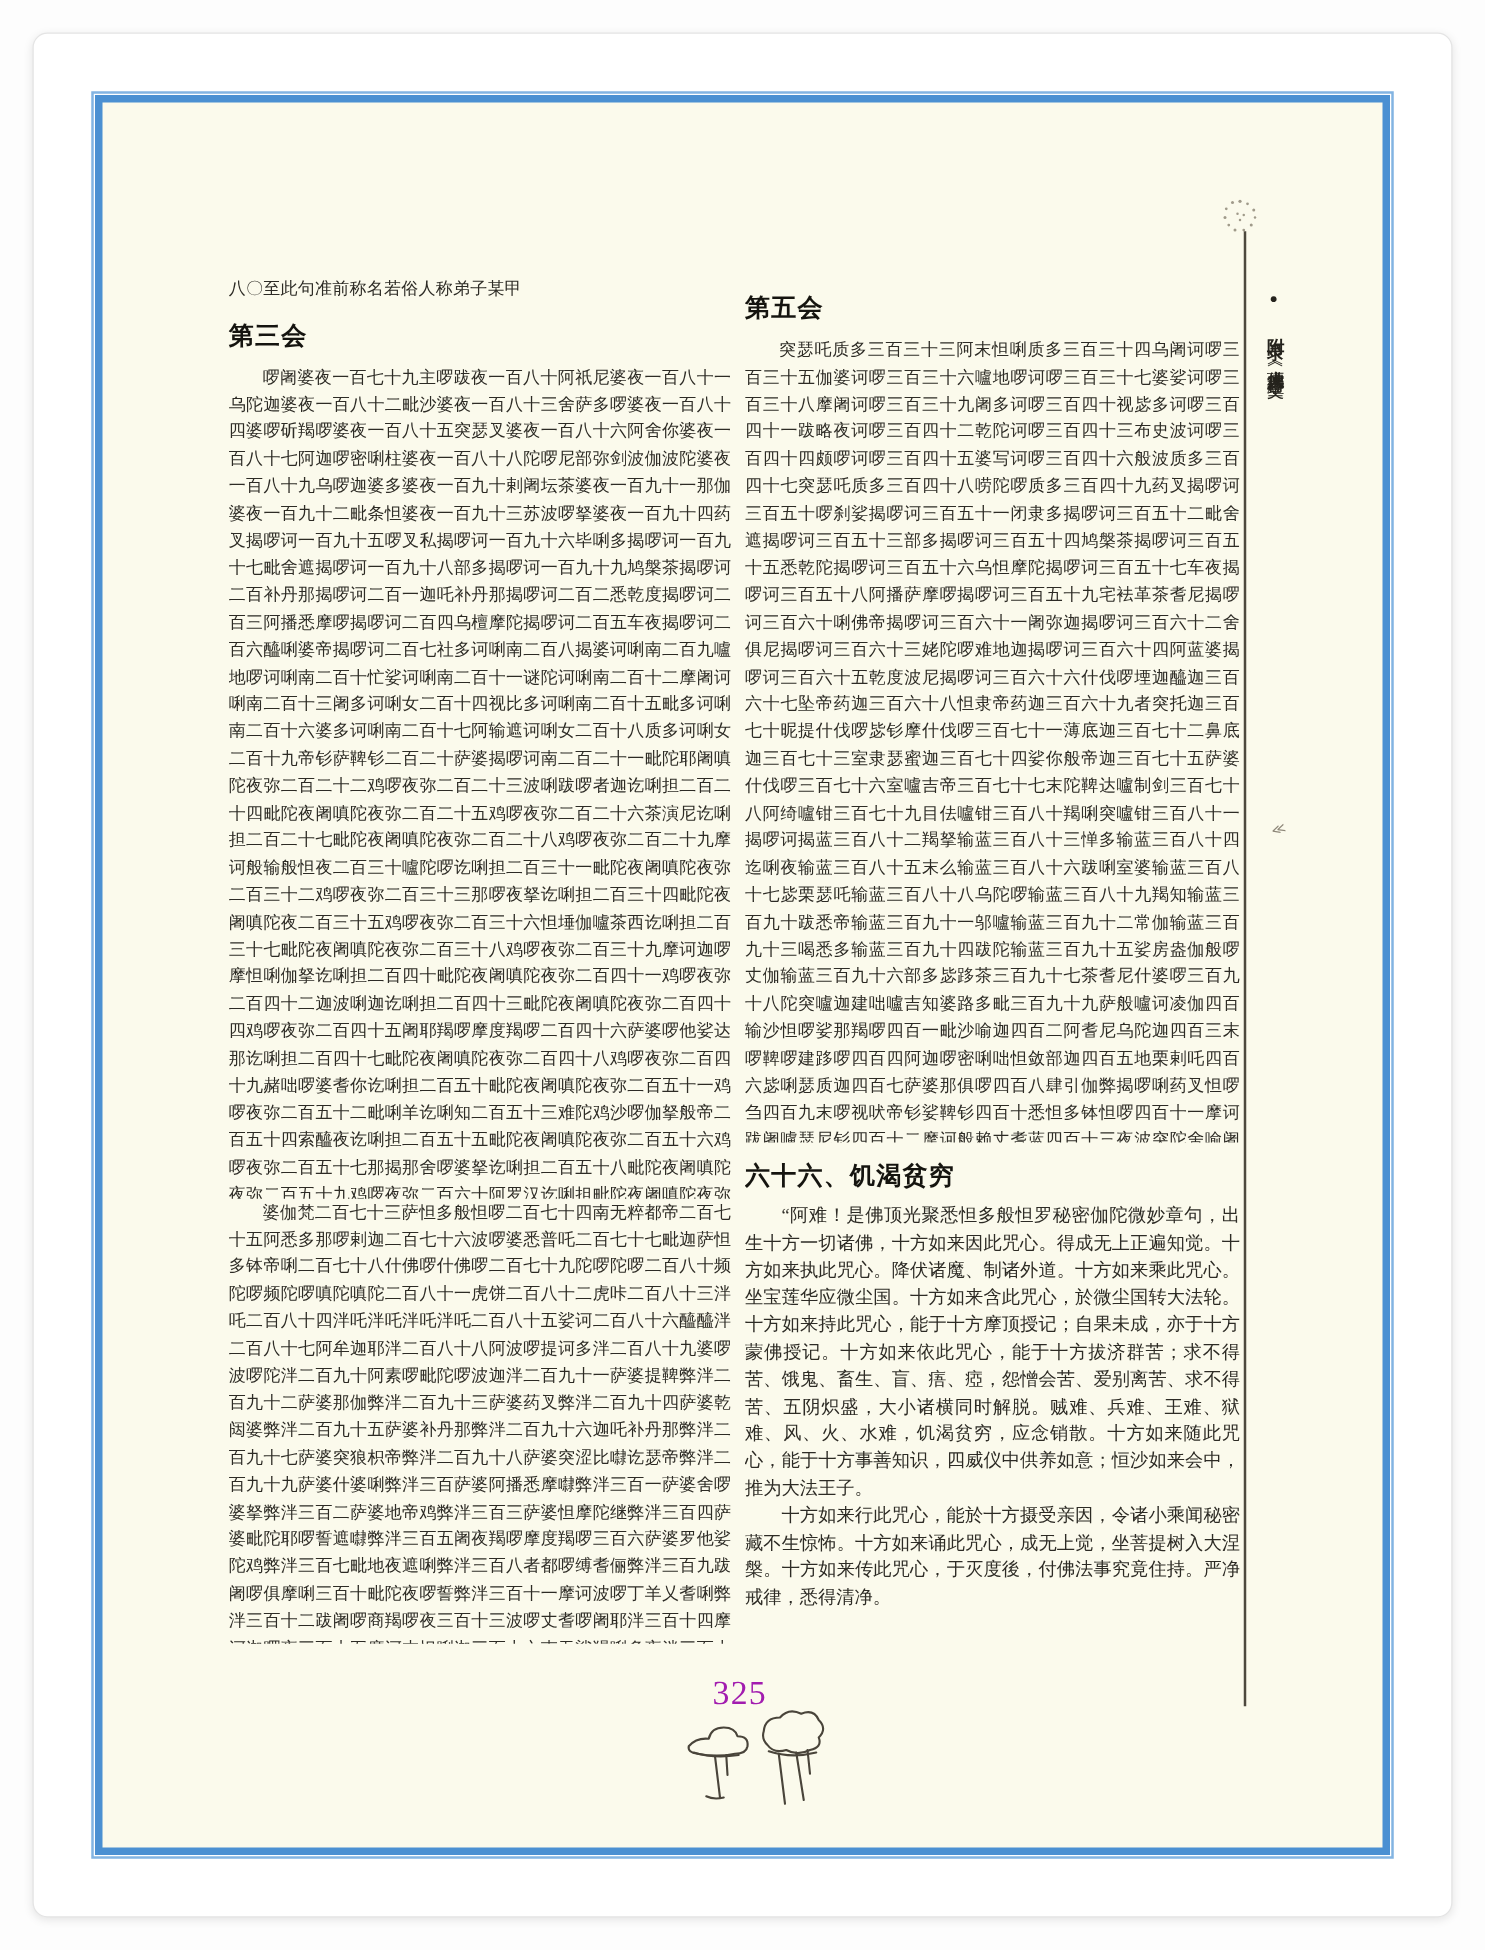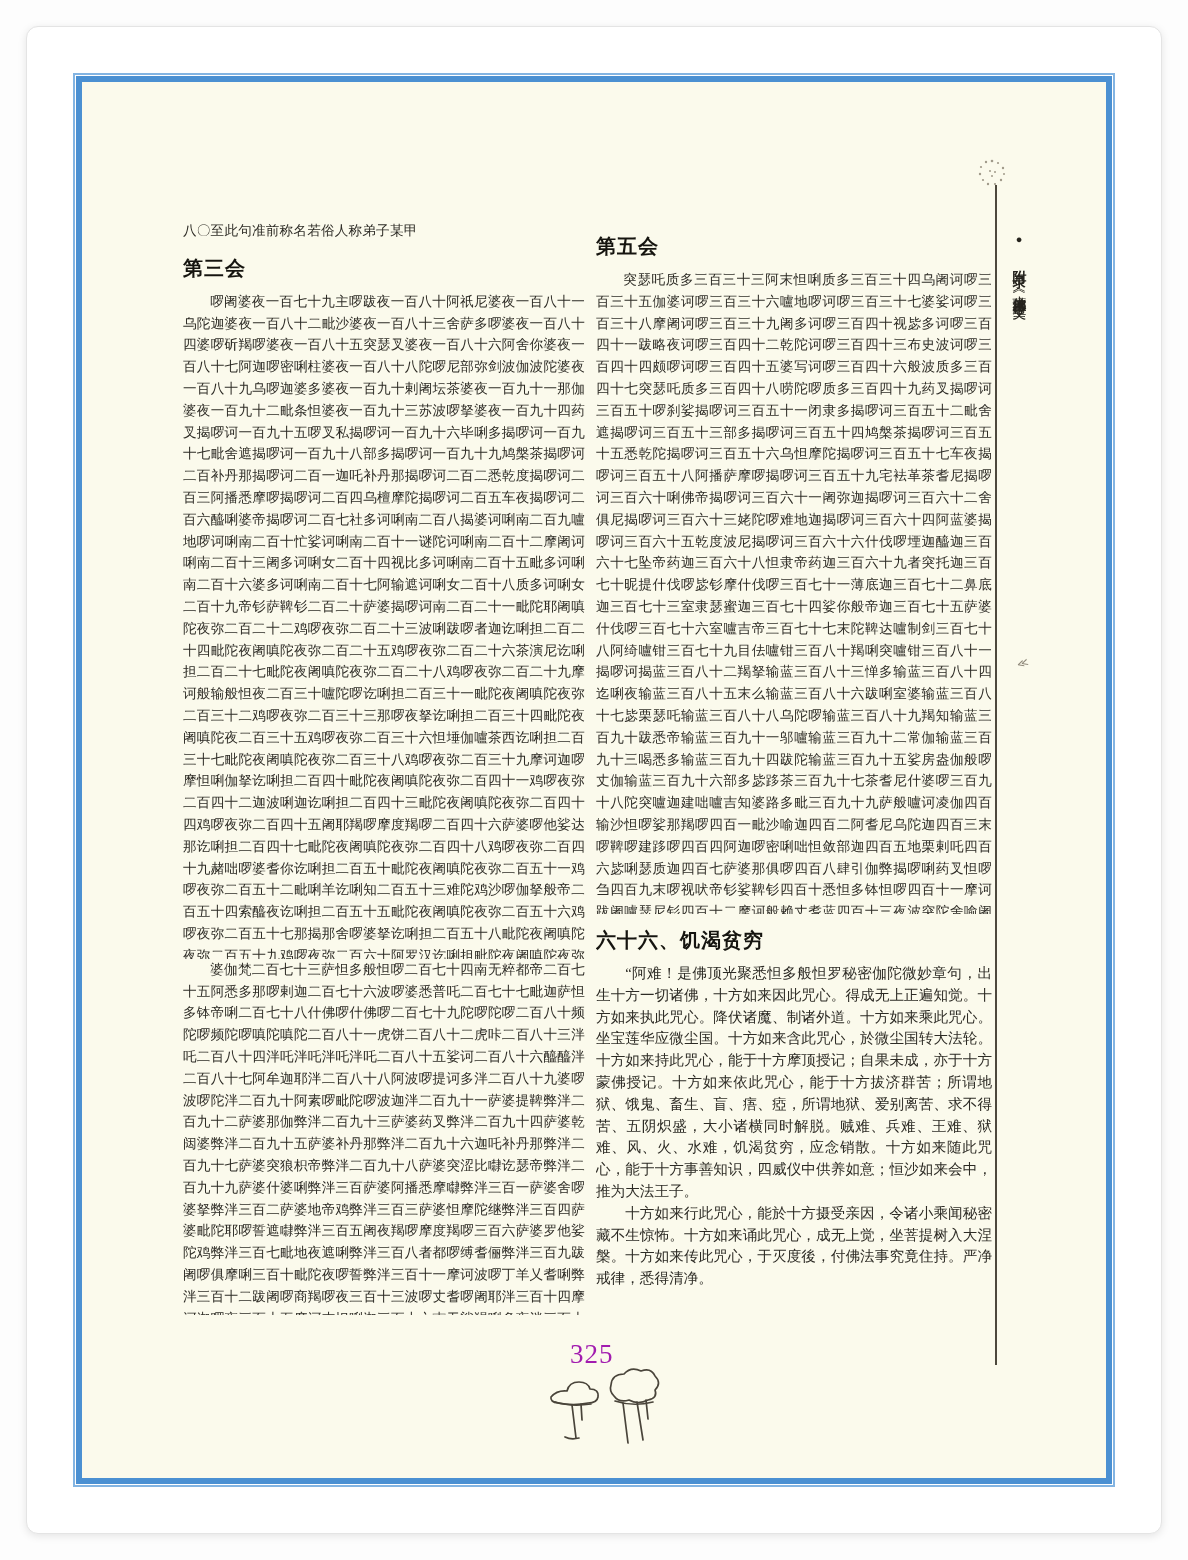--- a/index.html
+++ b/index.html
@@ -108,21 +108,21 @@
       <p class="mantra indent">婆伽梵二百七十三萨怛多般怛啰二百七十四南无粹都帝二百七十五阿悉多那啰剌迦二百七十六波啰婆悉普吒二百七十七毗迦萨怛多钵帝唎二百七十八什佛啰什佛啰二百七十九陀啰陀啰二百八十频陀啰频陀啰嗔陀嗔陀二百八十一虎饼二百八十二虎咔二百八十三泮吒二百八十四泮吒泮吒泮吒泮吒二百八十五娑诃二百八十六醯醯泮二百八十七阿牟迦耶泮二百八十八阿波啰提诃多泮二百八十九婆啰波啰陀泮二百九十阿素啰毗陀啰波迦泮二百九十一萨婆提鞞弊泮二百九十二萨婆那伽弊泮二百九十三萨婆药叉弊泮二百九十四萨婆乾闼婆弊泮二百九十五萨婆补丹那弊泮二百九十六迦吒补丹那弊泮二百九十七萨婆突狼枳帝弊泮二百九十八萨婆突涩比㘑讫瑟帝弊泮二百九十九萨婆什婆唎弊泮三百萨婆阿播悉摩㘑弊泮三百一萨婆舍啰婆拏弊泮三百二萨婆地帝鸡弊泮三百三萨婆怛摩陀继弊泮三百四萨婆毗陀耶啰誓遮㘑弊泮三百五阇夜羯啰摩度羯啰三百六萨婆罗他娑陀鸡弊泮三百七毗地夜遮唎弊泮三百八者都啰缚耆俪弊泮三百九跋阇啰俱摩唎三百十毗陀夜啰誓弊泮三百十一摩诃波啰丁羊乂耆唎弊泮三百十二跋阇啰商羯啰夜三百十三波啰丈耆啰阇耶泮三百十四摩诃迦啰夜三百十五摩诃末怛唎迦三百十六南无娑羯唎多夜泮三百十七瑟瑟拏婢曳泮三百十八勃啰诃牟尼曳泮三百十</p>
     </div>
   </div>
 
   <div class="col col-right">
     <h2 class="session">第五会</h2>
     <div class="clip-645">
       <p class="mantra indent">突瑟吒质多三百三十三阿末怛唎质多三百三十四乌阇诃啰三百三十五伽婆诃啰三百三十六嚧地啰诃啰三百三十七婆娑诃啰三百三十八摩阇诃啰三百三十九阇多诃啰三百四十视毖多诃啰三百四十一跋略夜诃啰三百四十二乾陀诃啰三百四十三布史波诃啰三百四十四颇啰诃啰三百四十五婆写诃啰三百四十六般波质多三百四十七突瑟吒质多三百四十八唠陀啰质多三百四十九药叉揭啰诃三百五十啰刹娑揭啰诃三百五十一闭隶多揭啰诃三百五十二毗舍遮揭啰诃三百五十三部多揭啰诃三百五十四鸠槃茶揭啰诃三百五十五悉乾陀揭啰诃三百五十六乌怛摩陀揭啰诃三百五十七车夜揭啰诃三百五十八阿播萨摩啰揭啰诃三百五十九宅袪革茶耆尼揭啰诃三百六十唎佛帝揭啰诃三百六十一阇弥迦揭啰诃三百六十二舍俱尼揭啰诃三百六十三姥陀啰难地迦揭啰诃三百六十四阿蓝婆揭啰诃三百六十五乾度波尼揭啰诃三百六十六什伐啰堙迦醯迦三百六十七坠帝药迦三百六十八怛隶帝药迦三百六十九者突托迦三百七十昵提什伐啰毖钐摩什伐啰三百七十一薄底迦三百七十二鼻底迦三百七十三室隶瑟蜜迦三百七十四娑你般帝迦三百七十五萨婆什伐啰三百七十六室嚧吉帝三百七十七末陀鞞达嚧制剑三百七十八阿绮嚧钳三百七十九目佉嚧钳三百八十羯唎突嚧钳三百八十一揭啰诃揭蓝三百八十二羯拏输蓝三百八十三惮多输蓝三百八十四迄唎夜输蓝三百八十五末么输蓝三百八十六跋唎室婆输蓝三百八十七毖栗瑟吒输蓝三百八十八乌陀啰输蓝三百八十九羯知输蓝三百九十跋悉帝输蓝三百九十一邬嚧输蓝三百九十二常伽输蓝三百九十三喝悉多输蓝三百九十四跋陀输蓝三百九十五娑房盎伽般啰丈伽输蓝三百九十六部多毖跢茶三百九十七茶耆尼什婆啰三百九十八陀突嚧迦建咄嚧吉知婆路多毗三百九十九萨般嚧诃凌伽四百输沙怛啰娑那羯啰四百一毗沙喻迦四百二阿耆尼乌陀迦四百三末啰鞞啰建跢啰四百四阿迦啰密唎咄怛敛部迦四百五地栗剌吒四百六毖唎瑟质迦四百七萨婆那俱啰四百八肆引伽弊揭啰唎药叉怛啰刍四百九末啰视吠帝钐娑鞞钐四百十悉怛多钵怛啰四百十一摩诃跋阇嚧瑟尼钐四百十二摩诃般赖丈耆蓝四百十三夜波突陀舍喻阇那四百十四辫怛隶拏四百十五毗陀耶槃昙迦嚧弥四百十六帝殊槃昙迦嚧弥四百十七般啰毗陀槃昙迦嚧弥四百十八跢侄他四百十九唵四百二十阿那隶四百二十一毗舍提四百二十二鞞啰跋阇啰陀唎四百二十三槃陀槃陀你四百二十四跋阇啰谤尼泮四百二十五虎饼都嚧甕泮四百二十六莎婆诃四百二十七</p>
     </div>
     <h2 class="session">六十六、饥渴贫穷</h2>
-    <p class="prose indent">“阿难！是佛顶光聚悉怛多般怛罗秘密伽陀微妙章句，出生十方一切诸佛，十方如来因此咒心。得成无上正遍知觉。十方如来执此咒心。降伏诸魔、制诸外道。十方如来乘此咒心。坐宝莲华应微尘国。十方如来含此咒心，於微尘国转大法轮。十方如来持此咒心，能于十方摩顶授记；自果未成，亦于十方蒙佛授记。十方如来依此咒心，能于十方拔济群苦；所谓地狱、饿鬼、畜生、盲、痦、瘂，所谓地狱、爱别离苦、求不得苦、五阴炽盛，大小诸横同时解脱。贼难、兵难、王难、狱难、风、火、水难，饥渴贫穷，应念销散。十方如来随此咒心，能于十方事善知识，四威仪中供养如意；恒沙如来会中，推为大法王子。</p>
+    <p class="prose indent">“阿难！是佛顶光聚悉怛多般怛罗秘密伽陀微妙章句，出生十方一切诸佛，十方如来因此咒心。得成无上正遍知觉。十方如来执此咒心。降伏诸魔、制诸外道。十方如来乘此咒心。坐宝莲华应微尘国。十方如来含此咒心，於微尘国转大法轮。十方如来持此咒心，能于十方摩顶授记；自果未成，亦于十方蒙佛授记。十方如来依此咒心，能于十方拔济群苦；求不得苦、饿鬼、畜生、盲、痦、瘂，怨憎会苦、爱别离苦、求不得苦、五阴炽盛，大小诸横同时解脱。贼难、兵难、王难、狱难、风、火、水难，饥渴贫穷，应念销散。十方如来随此咒心，能于十方事善知识，四威仪中供养如意；恒沙如来会中，推为大法王子。</p>
     <p class="prose indent">十方如来行此咒心，能於十方摄受亲因，令诸小乘闻秘密藏不生惊怖。十方如来诵此咒心，成无上觉，坐菩提树入大涅槃。十方如来传此咒心，于灭度後，付佛法事究竟住持。严净戒律，悉得清净。</p>
 
   </div>
 
   <div class="side-rule"></div>
   <div class="sidebar-note">
     <span class="bullet">●</span>
     <span class="label">附录</span>
     <span class="title">《大佛顶首楞严经》全文</span>
   </div>

